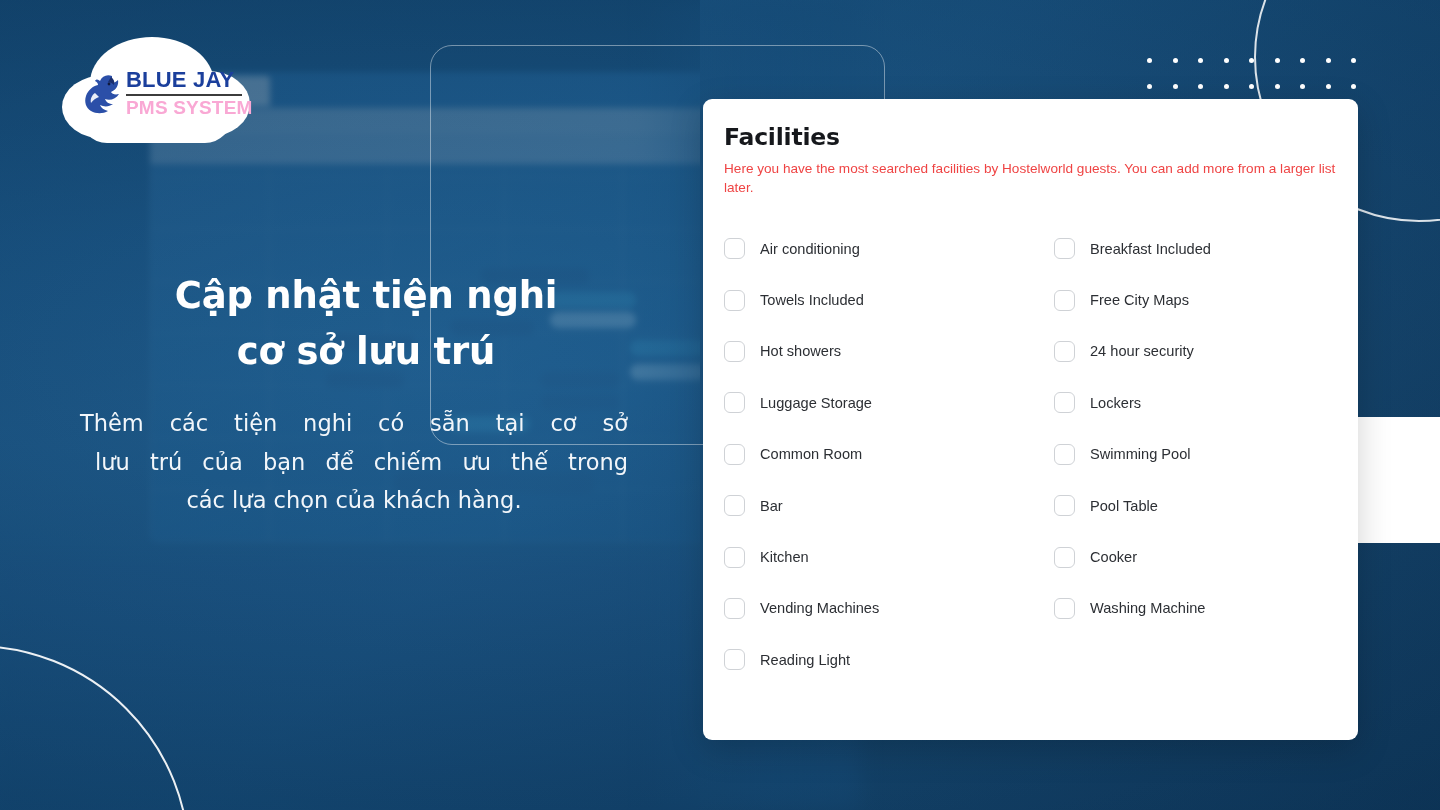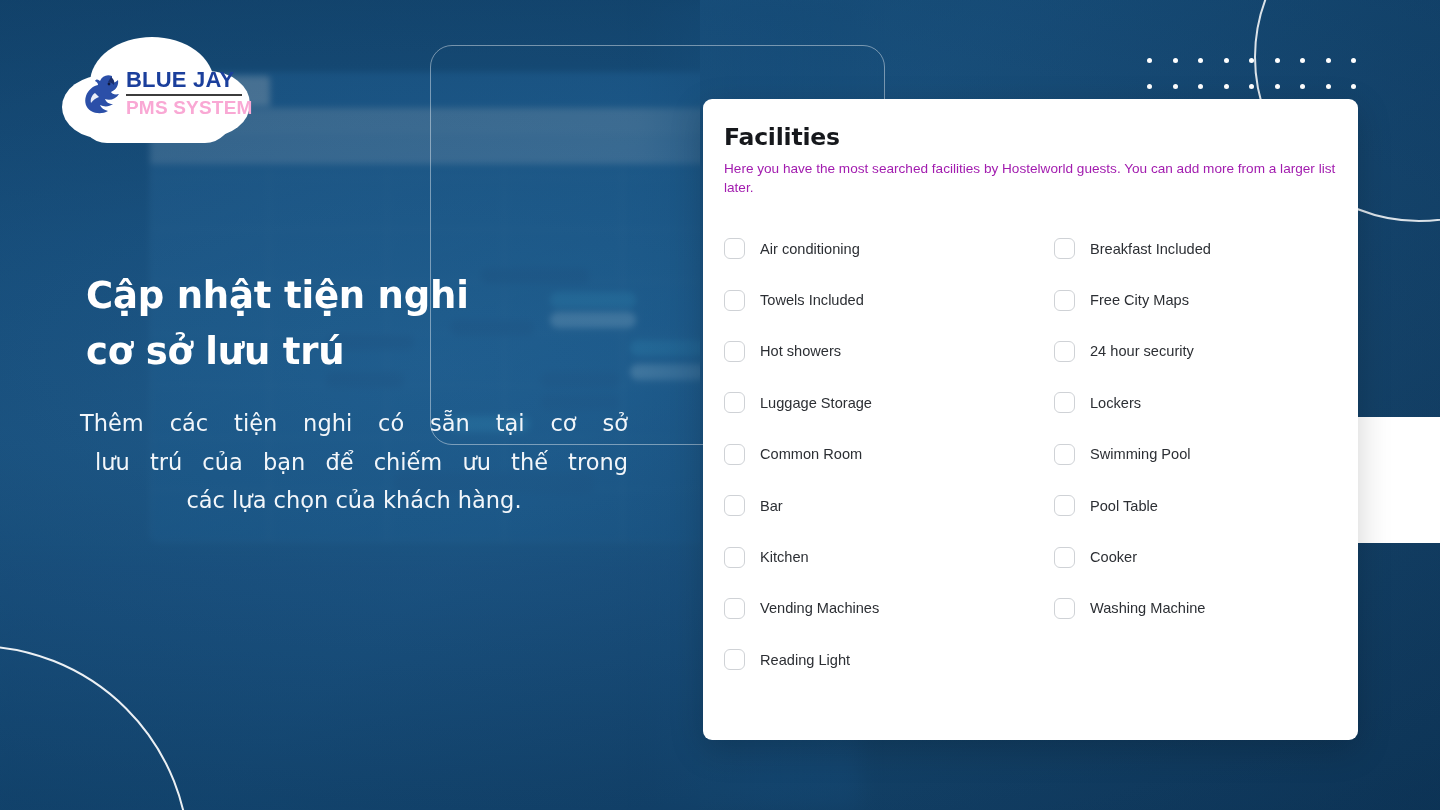--- a/index.html
+++ b/index.html
@@ -114,20 +114,21 @@
     font-weight:700;font-size:19px;letter-spacing:.2px;color:#f9a8d4;line-height:22px;
     white-space:nowrap;
   }
 
   
   .headline{
     position:absolute;left:86px;top:268px;width:560px;
     font-family:"DejaVu Sans","Liberation Sans",sans-serif;
     font-weight:700;font-size:37px;line-height:56px;color:#ffffff;
     letter-spacing:-0.2px;
+    text-align:center;
   }
   .subcopy{
     position:absolute;left:80px;top:404px;width:548px;
     font-family:"DejaVu Sans","Liberation Sans",sans-serif;
     font-size:22.5px;line-height:38.5px;color:#f2f6fa;
     text-align:justify;
   }
   .subcopy .lastline{text-align:center;}
 
   
@@ -137,21 +138,21 @@
     box-shadow:0 10px 34px rgba(0,0,0,.18);
     padding:24px 22px 0 21px;
   }
   .card-title{
     font-family:"DejaVu Sans","Liberation Sans",sans-serif;
     font-weight:700;font-size:23.5px;color:#16181c;letter-spacing:-0.2px;
     margin:0 0 9px 0;
   }
   .card-sub{
     font-family:"Liberation Sans",sans-serif;
-    font-size:13.6px;line-height:18.5px;color:#a21caf;width:630px;
+    font-size:13.6px;line-height:18.5px;color:#ef4444;width:630px;
     margin-bottom:26px;
   }
   .facility-grid{
     display:grid;grid-template-columns:330px 1fr;
     row-gap:0;column-gap:0;
   }
   .facility-item{
     display:flex;align-items:center;height:51.4px;
   }
   .cbx{

